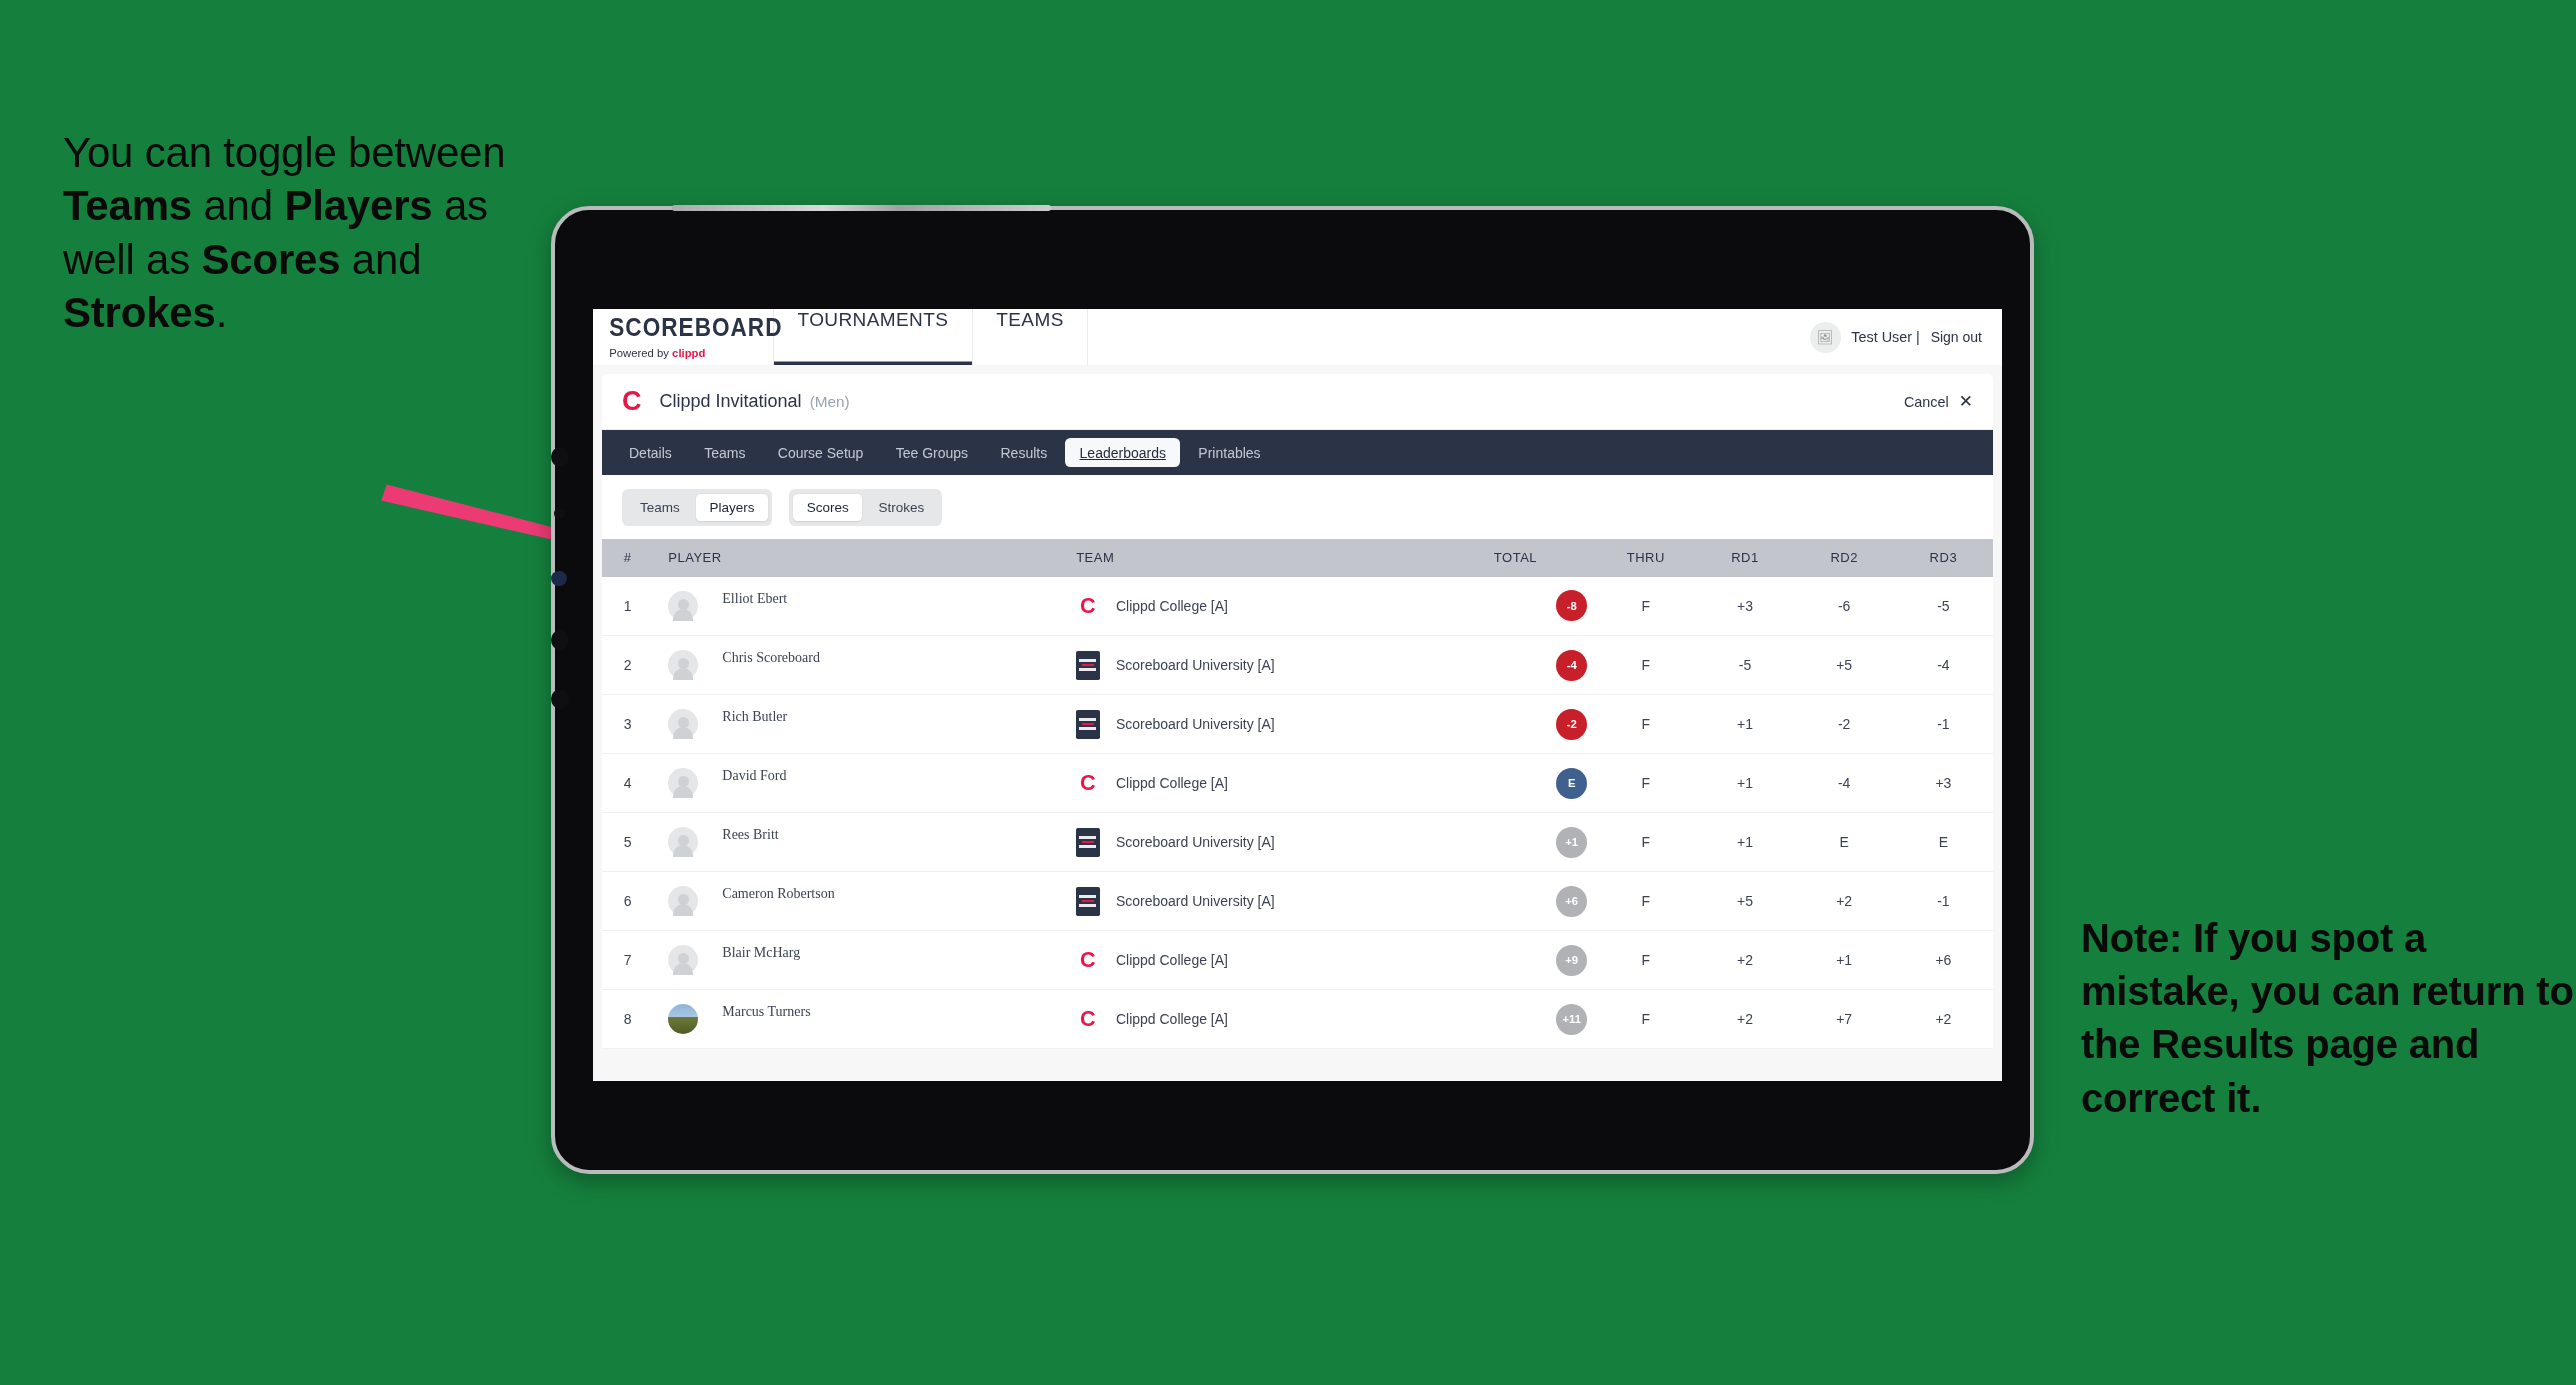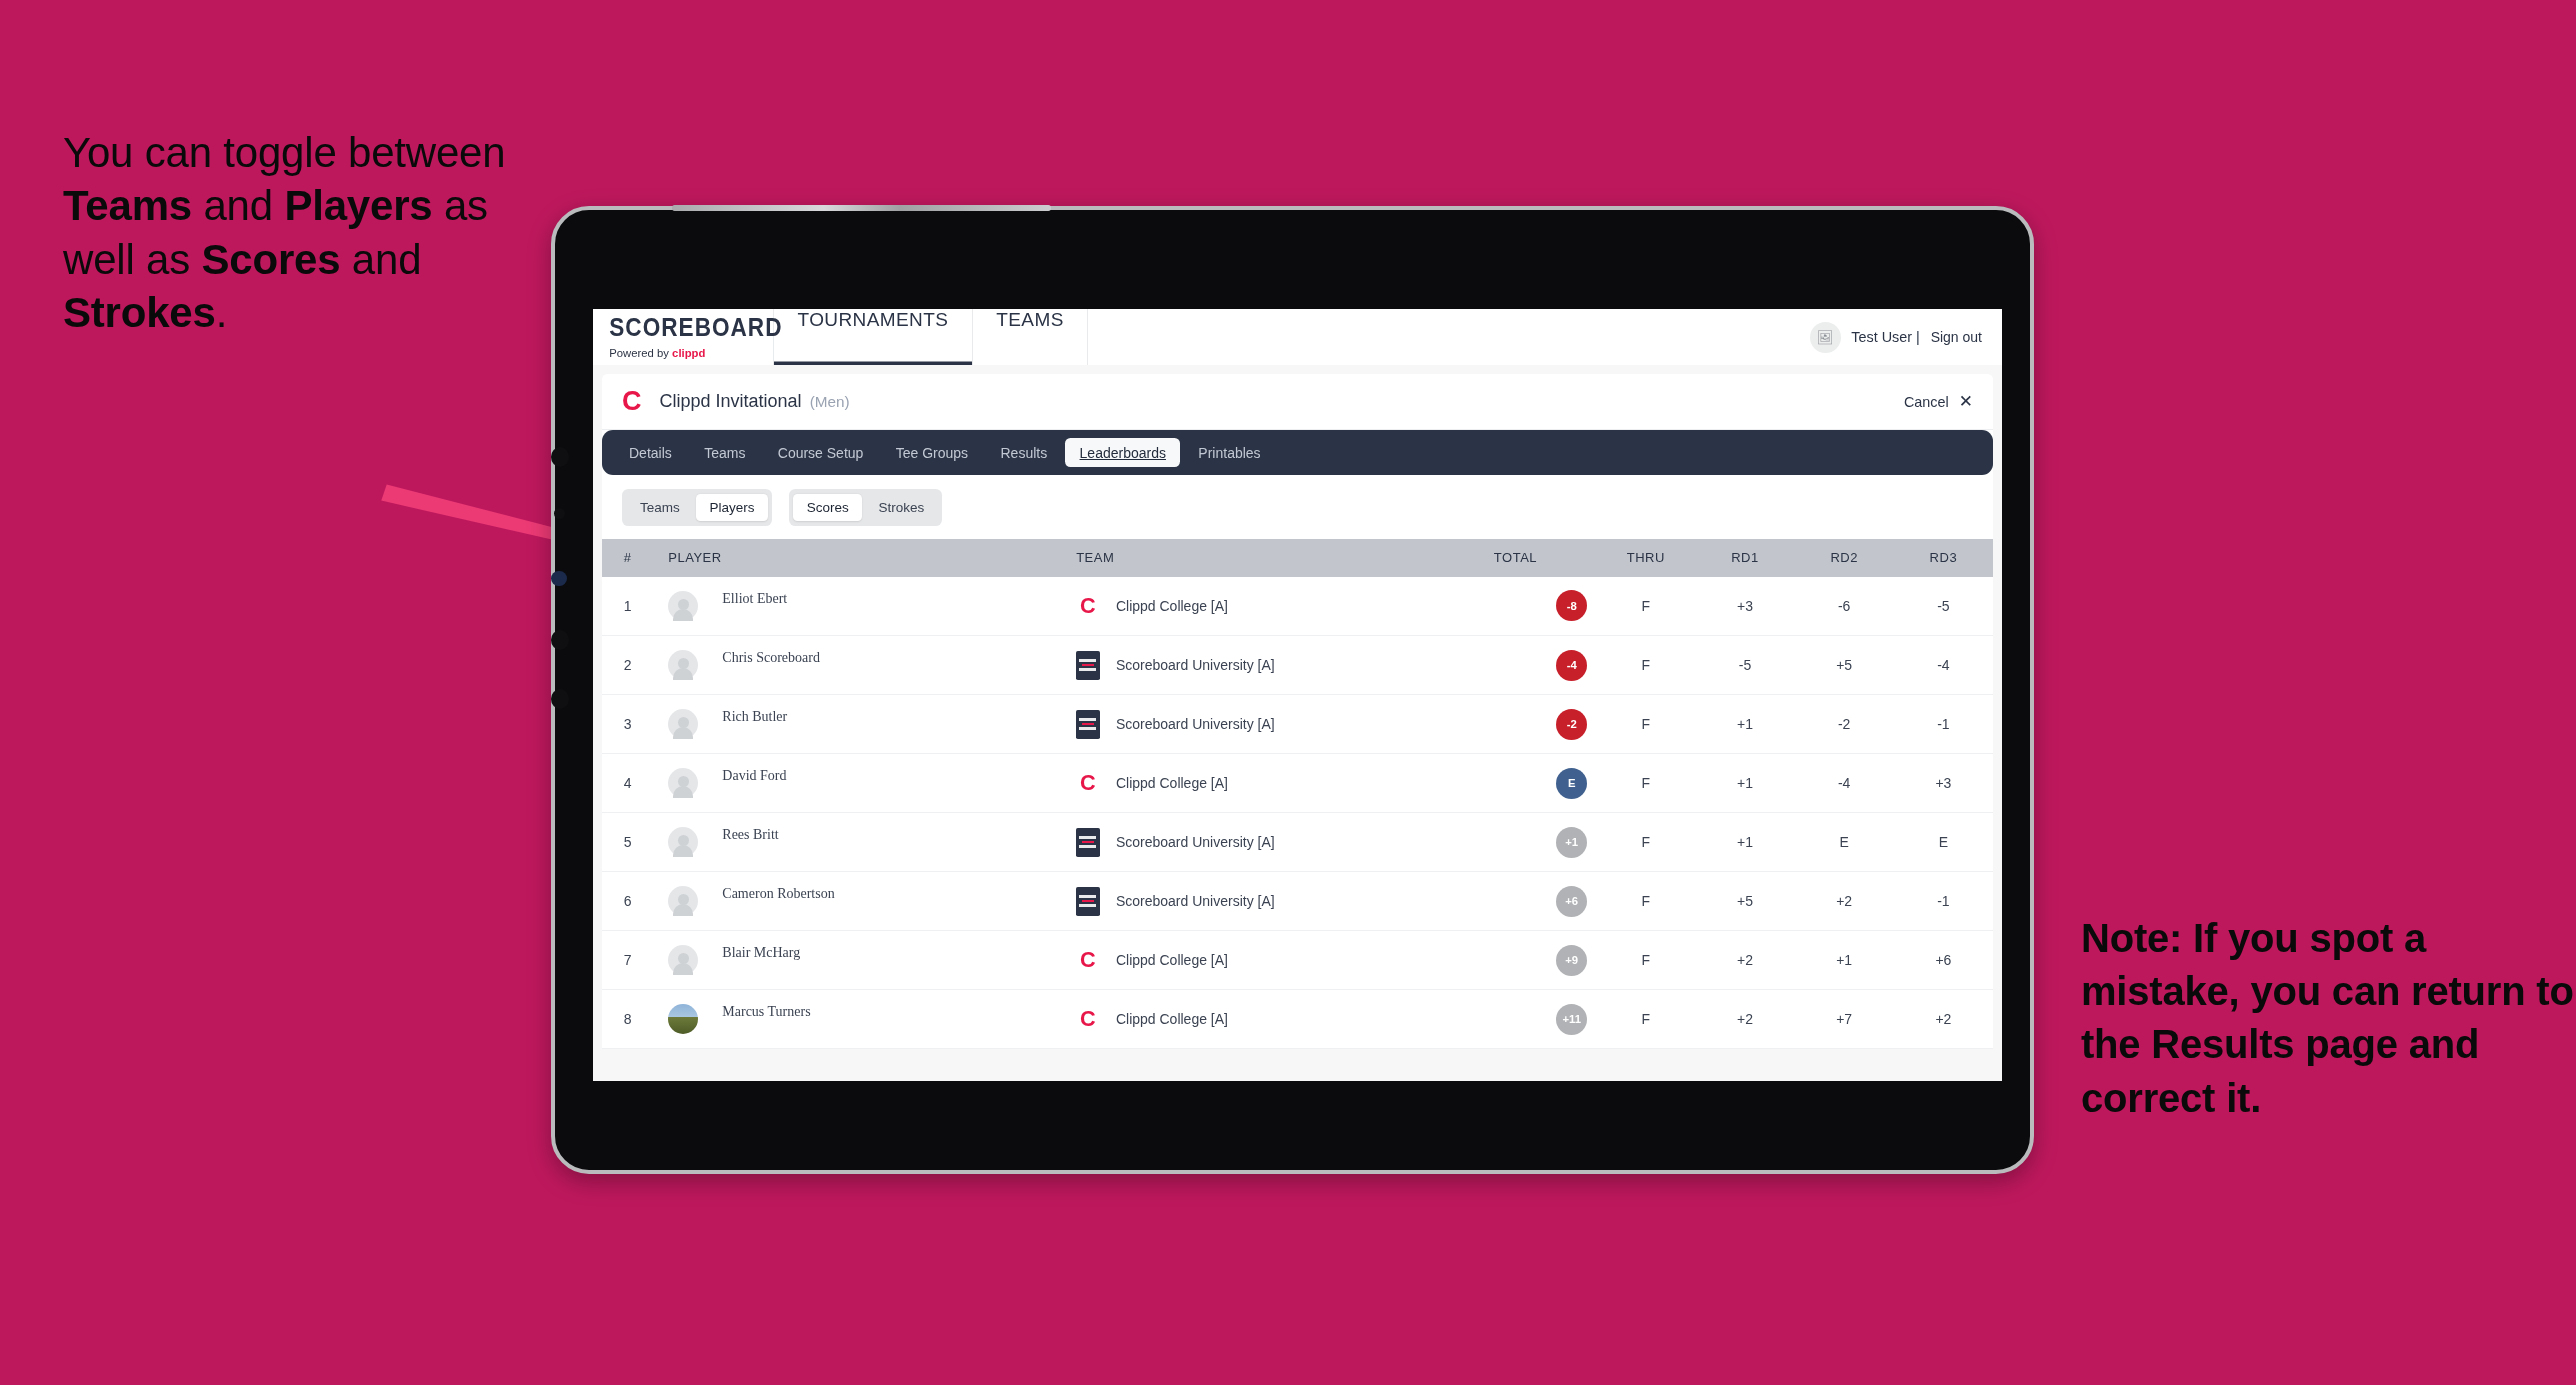--- a/index.html
+++ b/index.html
@@ -2,21 +2,21 @@
 <html style="font-size:14.4px"><head>
 <meta charset="utf-8">
 <style>
   * { box-sizing: border-box; margin: 0; padding: 0; }
   html, body {
     width: 2576px; height: 1386px;
     background: #ffffff;
     font-family: "Liberation Sans", sans-serif;
     overflow: hidden;
   }
-  #stage { position: relative; width: 2576px; height: 1386px; background:#be185d; }
+  #stage { position: relative; width: 2576px; height: 1386px; background:#15803d; }
 
   
   .annot-left {
     position: absolute; left: 63px; top: 126px; width: 470px;
     font-size: 42px; line-height: 1.27; color: #0a0a0a;
     font-family: "Liberation Sans", sans-serif;
     letter-spacing: -0.2px;
   }
   .annot-left b { font-weight: 700; }
 
@@ -109,21 +109,21 @@
   .t-gender { font-size: 15.3px; color:#9aa3b2; margin-left: 8.1px; }
   .cancel {
     margin-left:auto; display:flex; align-items:center; gap:10px;
     font-size:14.4px; color:#2b3446; cursor:pointer;
   }
   .cancel .x { font-size: 17px; }
 
   
   .subnav {
     background:#2b3446; height: 45px; display:flex; align-items:center;
-    padding-left: 12.6px; gap: 3.6px; border-radius: 11px;
+    padding-left: 12.6px; gap: 3.6px; border-radius: 0;
   }
   .subnav-item {
     font-size:14px; color:#c3c9d4; padding: 6.3px 14.4px; border-radius:5.4px; cursor:pointer;
   }
   .subnav-item.active {
     background:#f7f8f9; color:#232c3c; text-decoration: underline; font-weight:400;
   }
 
   
   .toggles { display:flex; gap:16.3px; padding: 14.4px 20px 12.6px 20px; background:#fff; }

